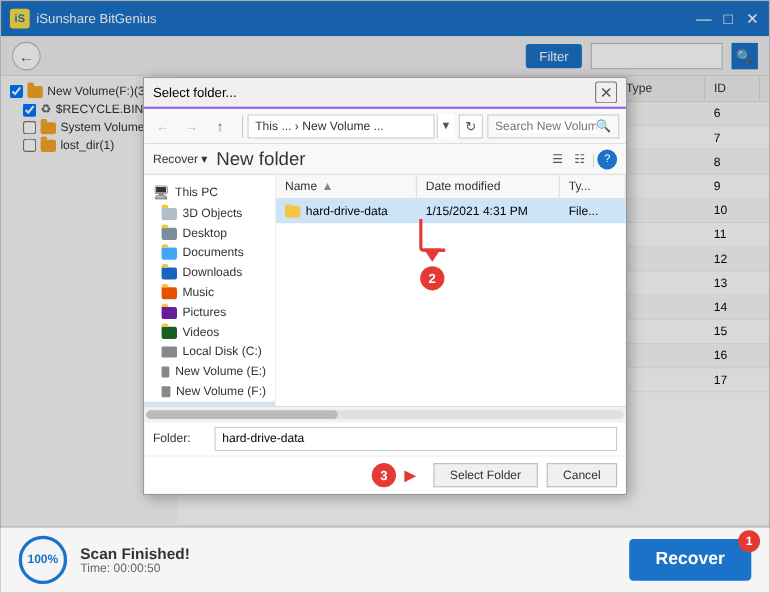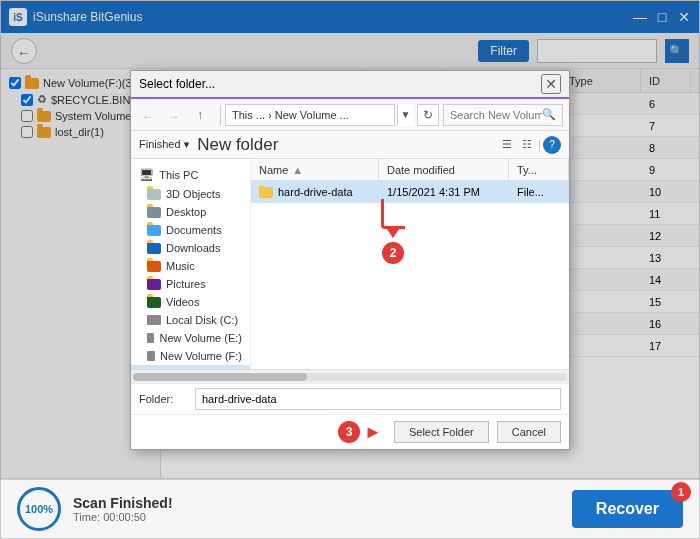--- a/index.html
+++ b/index.html
@@ -30,21 +30,21 @@
       display: flex;
       align-items: center;
       padding: 0 8px;
       color: white;
       flex-shrink: 0;
     }
     .title-bar-icon {
       width: 18px;
       height: 18px;
       margin-right: 6px;
-      background: #ffffff;
+      background: #fde047;
       border-radius: 3px;
       display: flex;
       align-items: center;
       justify-content: center;
       color: #1a73c8;
       font-size: 10px;
       font-weight: bold;
     }
     .title-bar-text {
       flex: 1;
@@ -853,21 +853,21 @@
       <button class="breadcrumb-dropdown">▼</button>
     </div>
     <button class="refresh-btn">↻</button>
     <div class="dialog-search">
       <input type="text" style="border: none; outline: none; width: 90%; font-size: 11px;" placeholder="Search New Volume (H:)">
       <span class="search-icon-small">🔍</span>
     </div>
   </div>
 
   <div class="dialog-toolbar">
-    <div class="organize-btn">Finished ▾</div>
+    <div class="organize-btn">Recover ▾</div>
     <div class="new-folder-btn">New folder</div>
     <div class="view-icons">
       <button class="view-btn">☰</button>
       <button class="view-btn">☷</button>
       <span style="color:#ccc;">|</span>
       <button class="help-btn">?</button>
     </div>
   </div>
 
   <div class="dialog-body">

